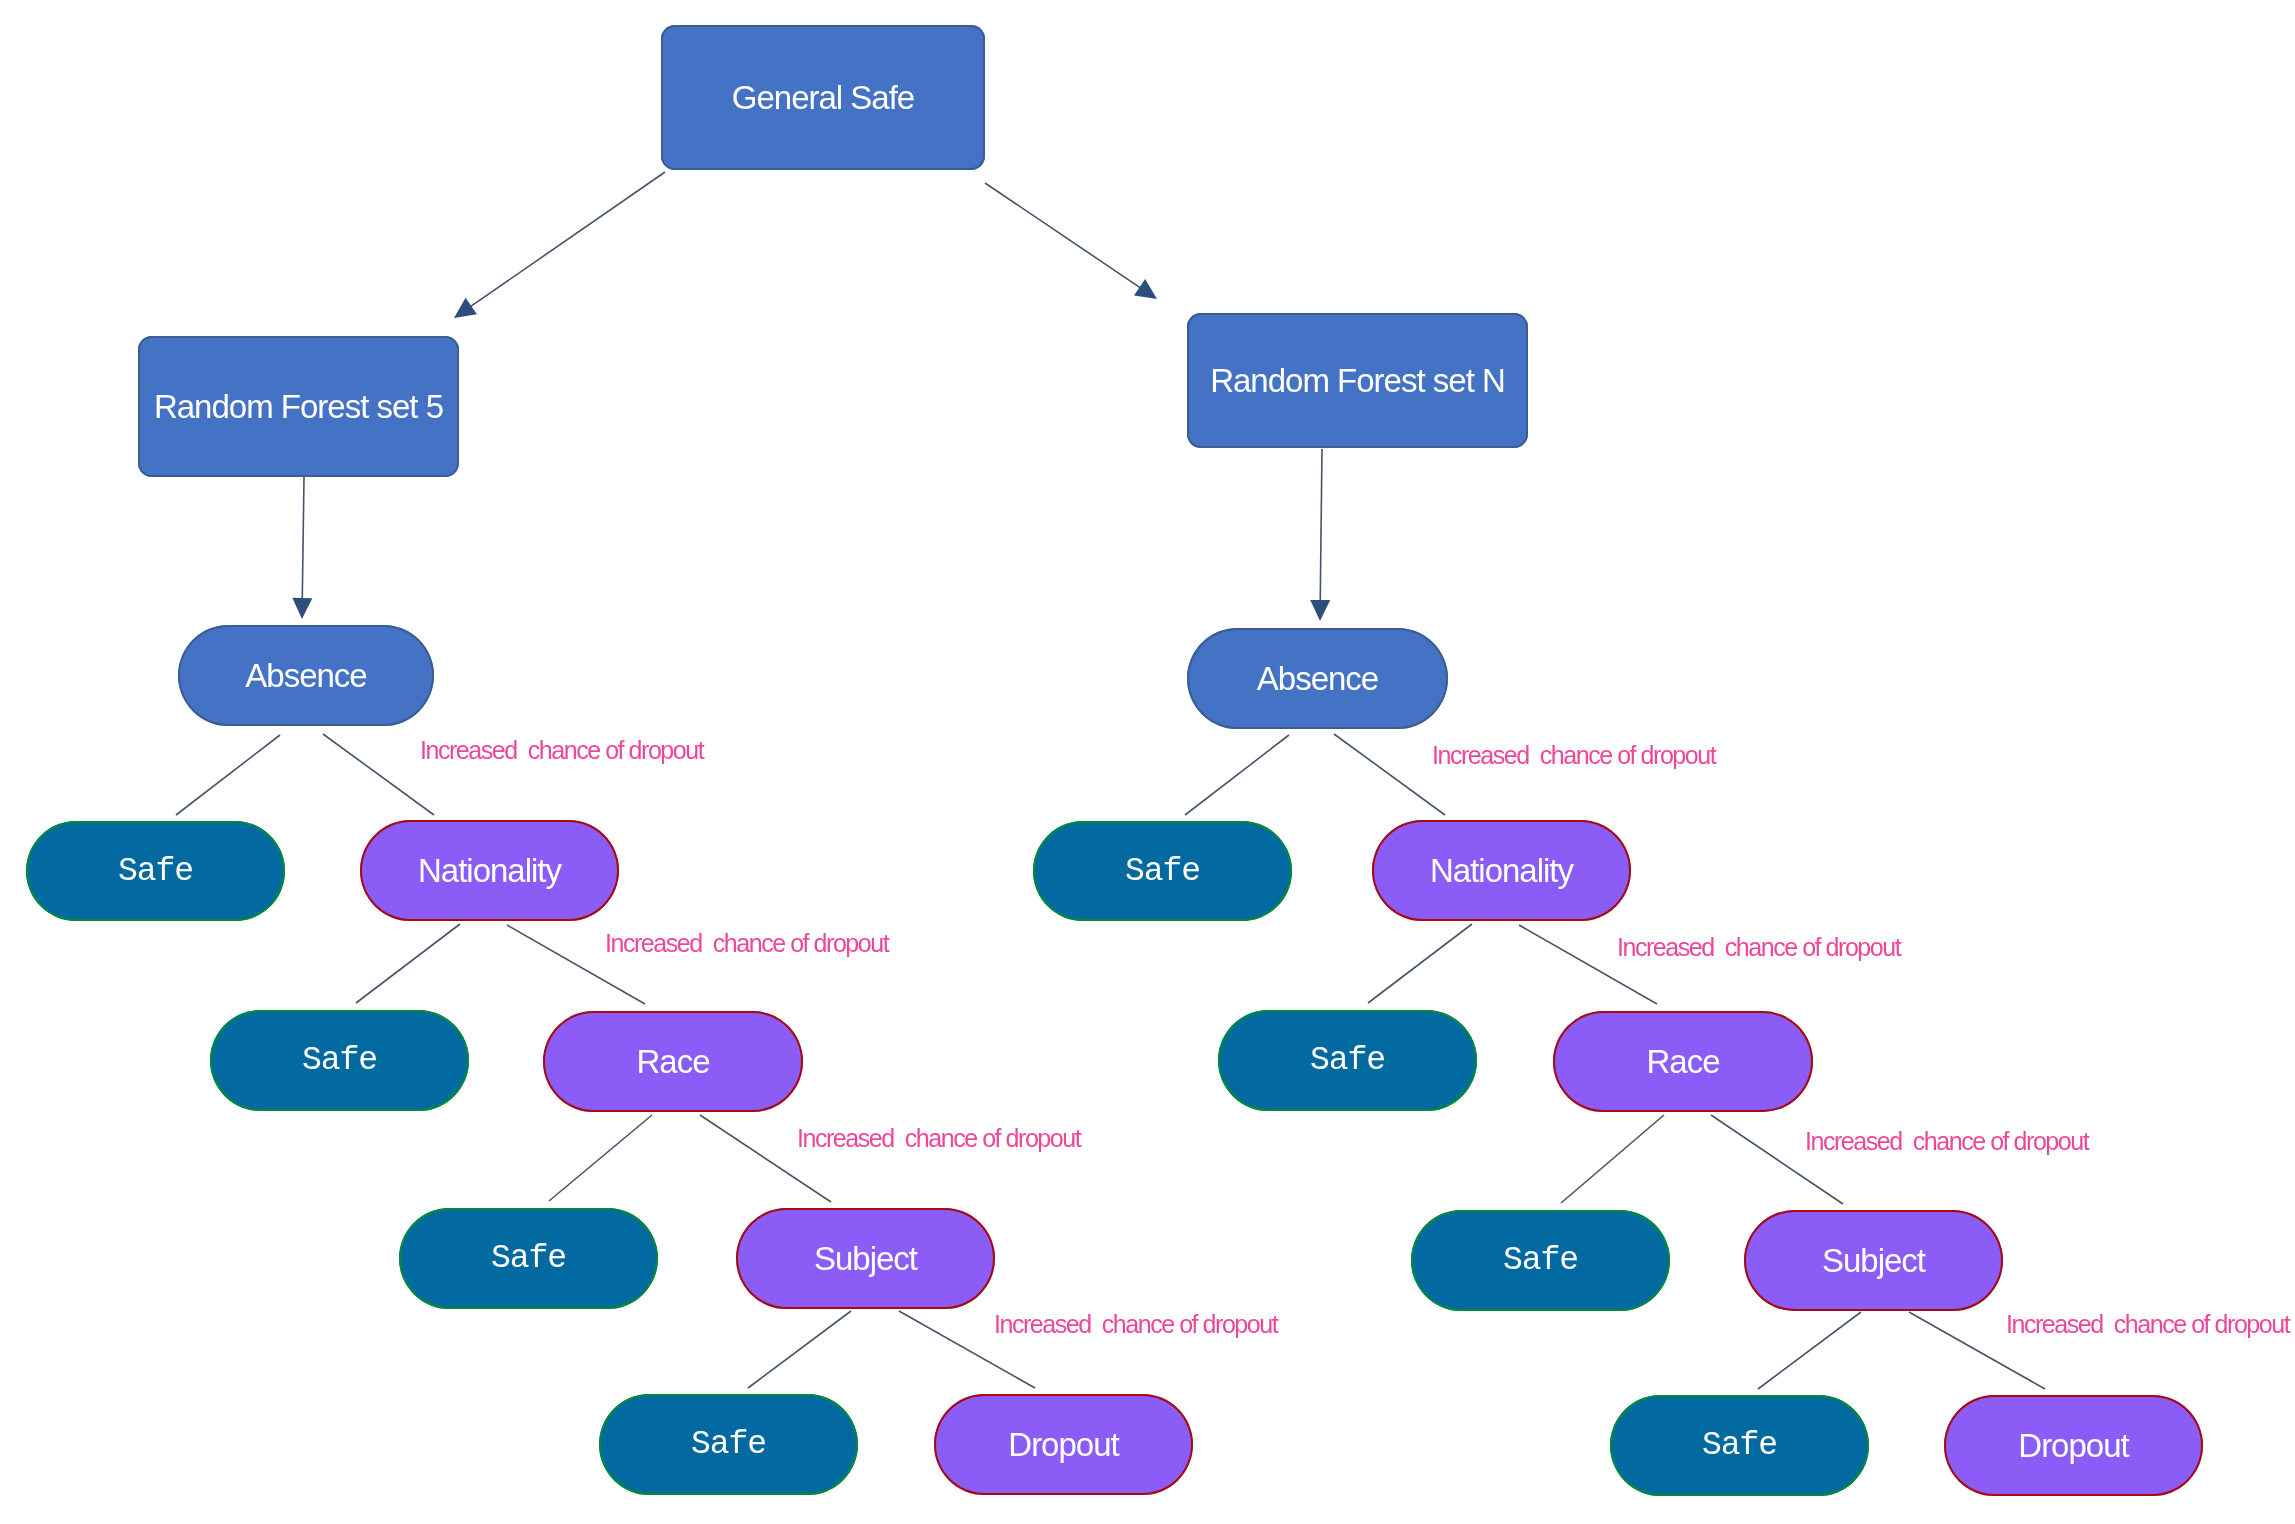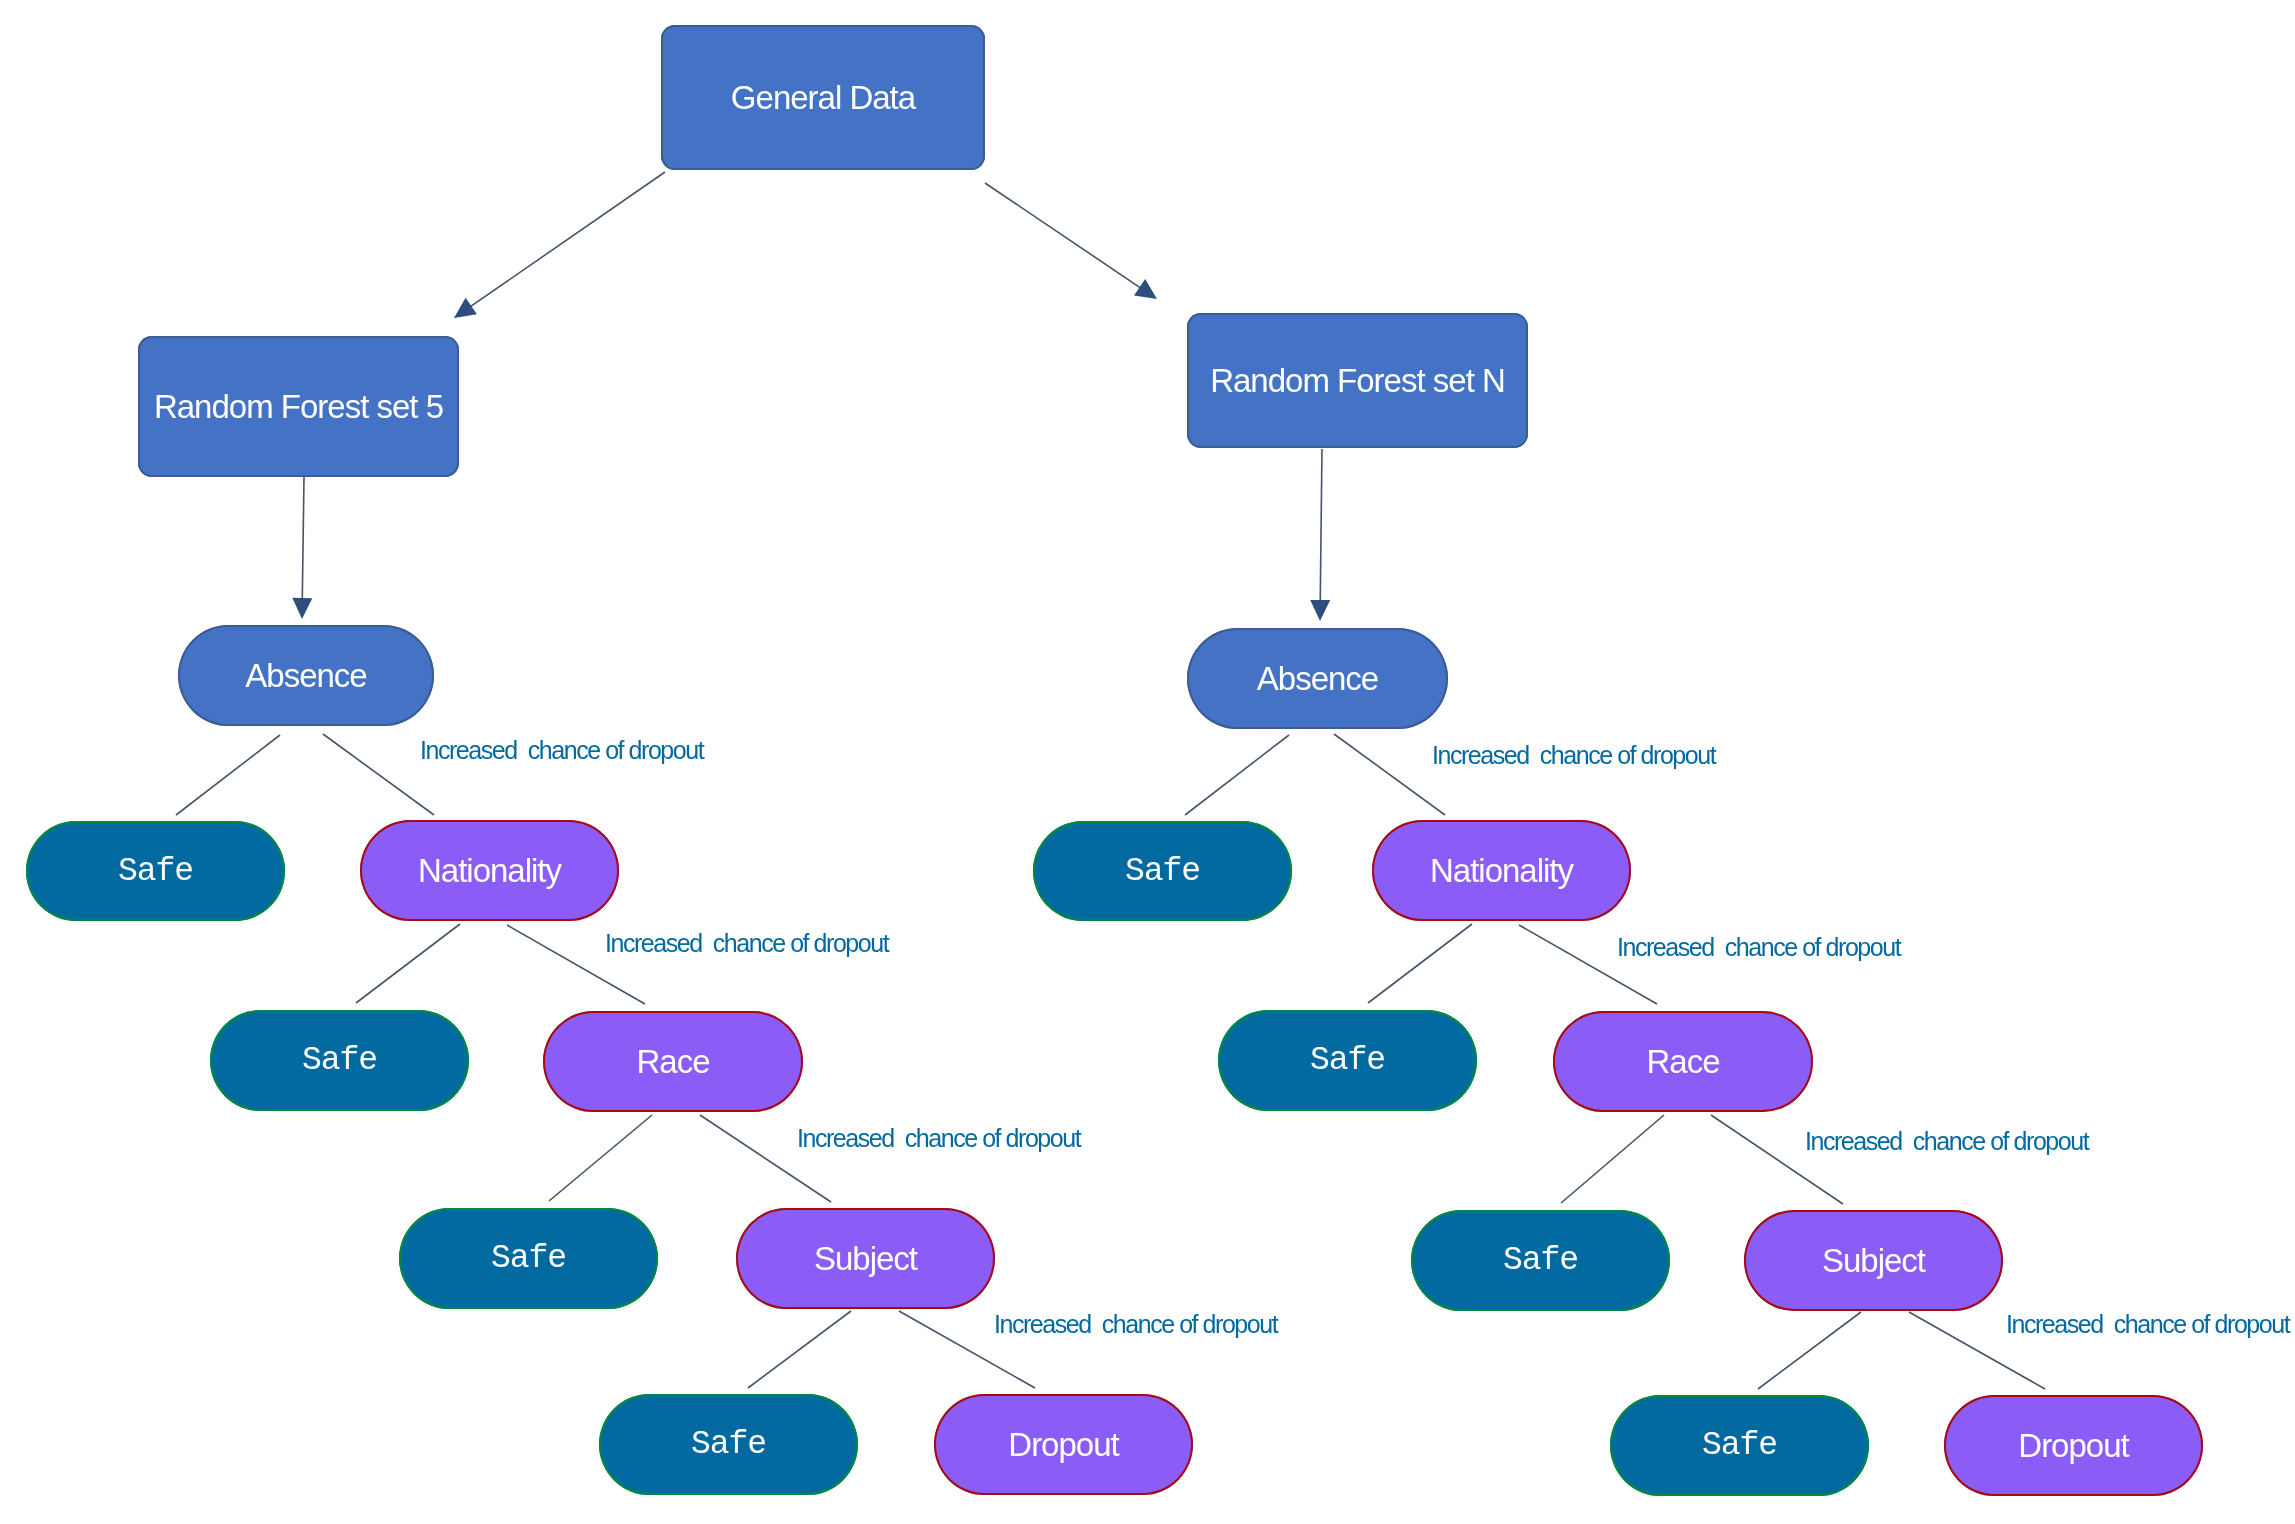--- a/index.html
+++ b/index.html
@@ -9,21 +9,21 @@
   #stage{position:relative;width:2295px;height:1524px;background:#ffffff;}
   svg#wires{position:absolute;left:0;top:0;width:2295px;height:1524px;pointer-events:none;}
   .node{position:absolute;display:flex;align-items:center;justify-content:center;
         box-sizing:border-box;color:#ffffff;text-align:center;line-height:1;
         font-size:33px;letter-spacing:-1px;}
   .rect{border-radius:14px;}
   .pill{border-radius:999px;}
   .blue{background:#4472C4;box-shadow:inset 0 0 0 2px #3C5D92;}
   .green{background:#0369a1;box-shadow:inset 0 0 0 2px #008A39;font-family:Liberation Mono, monospace;}
   .red{background:#8b5cf6;box-shadow:inset 0 0 0 2px #A90A0A;}
-  .elabel{position:absolute;color:#0369a1;white-space:pre;font-size:25px;
+  .elabel{position:absolute;color:#ec4899;white-space:pre;font-size:25px;
           letter-spacing:-1.45px;line-height:1;}
 </style>
 </head>
 <body>
 
 <div id="stage">
   <svg id="wires" viewBox="0 0 2295 1524" xmlns="http://www.w3.org/2000/svg">
     <g>
         <line x1="665" y1="172" x2="463.49794002662185" y2="311.427965668783" stroke="#44546A" stroke-width="1.6"></line>
         <polygon points="454,318 465.57890885254443,297.8275219721407 476.95905488062584,314.2741713688884" fill="#2E4E7E"></polygon>
@@ -83,21 +83,21 @@
         <line x1="1711" y1="1115" x2="1843" y2="1204" stroke="#44546A" stroke-width="1.6"></line>
       </g>
     <g>
         <line x1="1861" y1="1312" x2="1758" y2="1389" stroke="#44546A" stroke-width="1.6"></line>
       </g>
     <g>
         <line x1="1909" y1="1312" x2="2045" y2="1389" stroke="#44546A" stroke-width="1.6"></line>
       </g>
   </svg>
   <div class="node rect blue" style="left: 661px; top: 25px; width: 324px; height: 145px;">
-    <span>General Data</span>
+    <span>General Safe</span>
   </div>
   <div class="node rect blue" style="left: 138px; top: 336px; width: 321px; height: 141px;">
     <span>Random Forest set 5</span>
   </div>
   <div class="node rect blue" style="left: 1187px; top: 313px; width: 341px; height: 135px;">
     <span>Random Forest set N</span>
   </div>
   <div class="node pill blue" style="left: 178px; top: 625px; width: 256px; height: 101px;">
     <span>Absence</span>
   </div>

